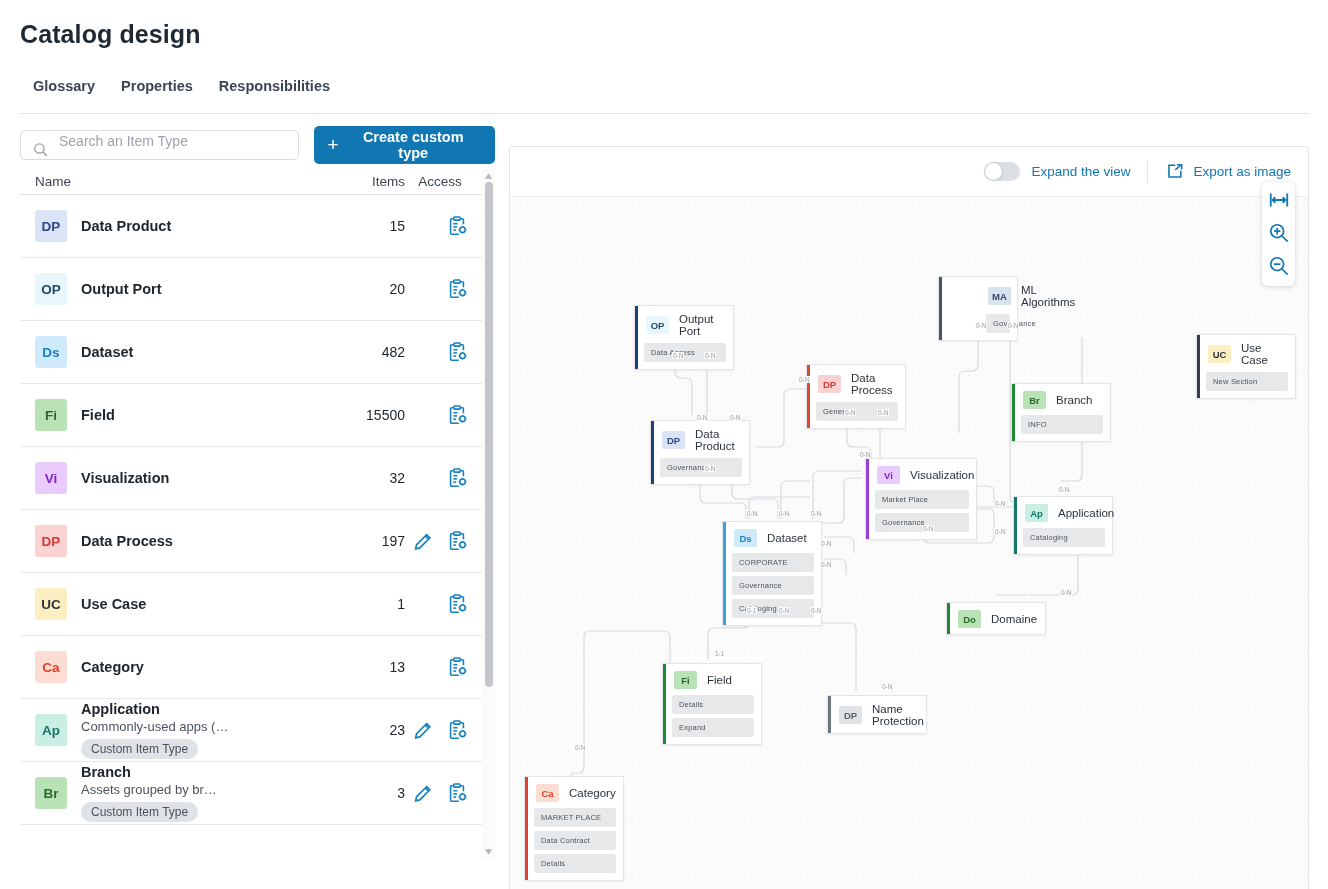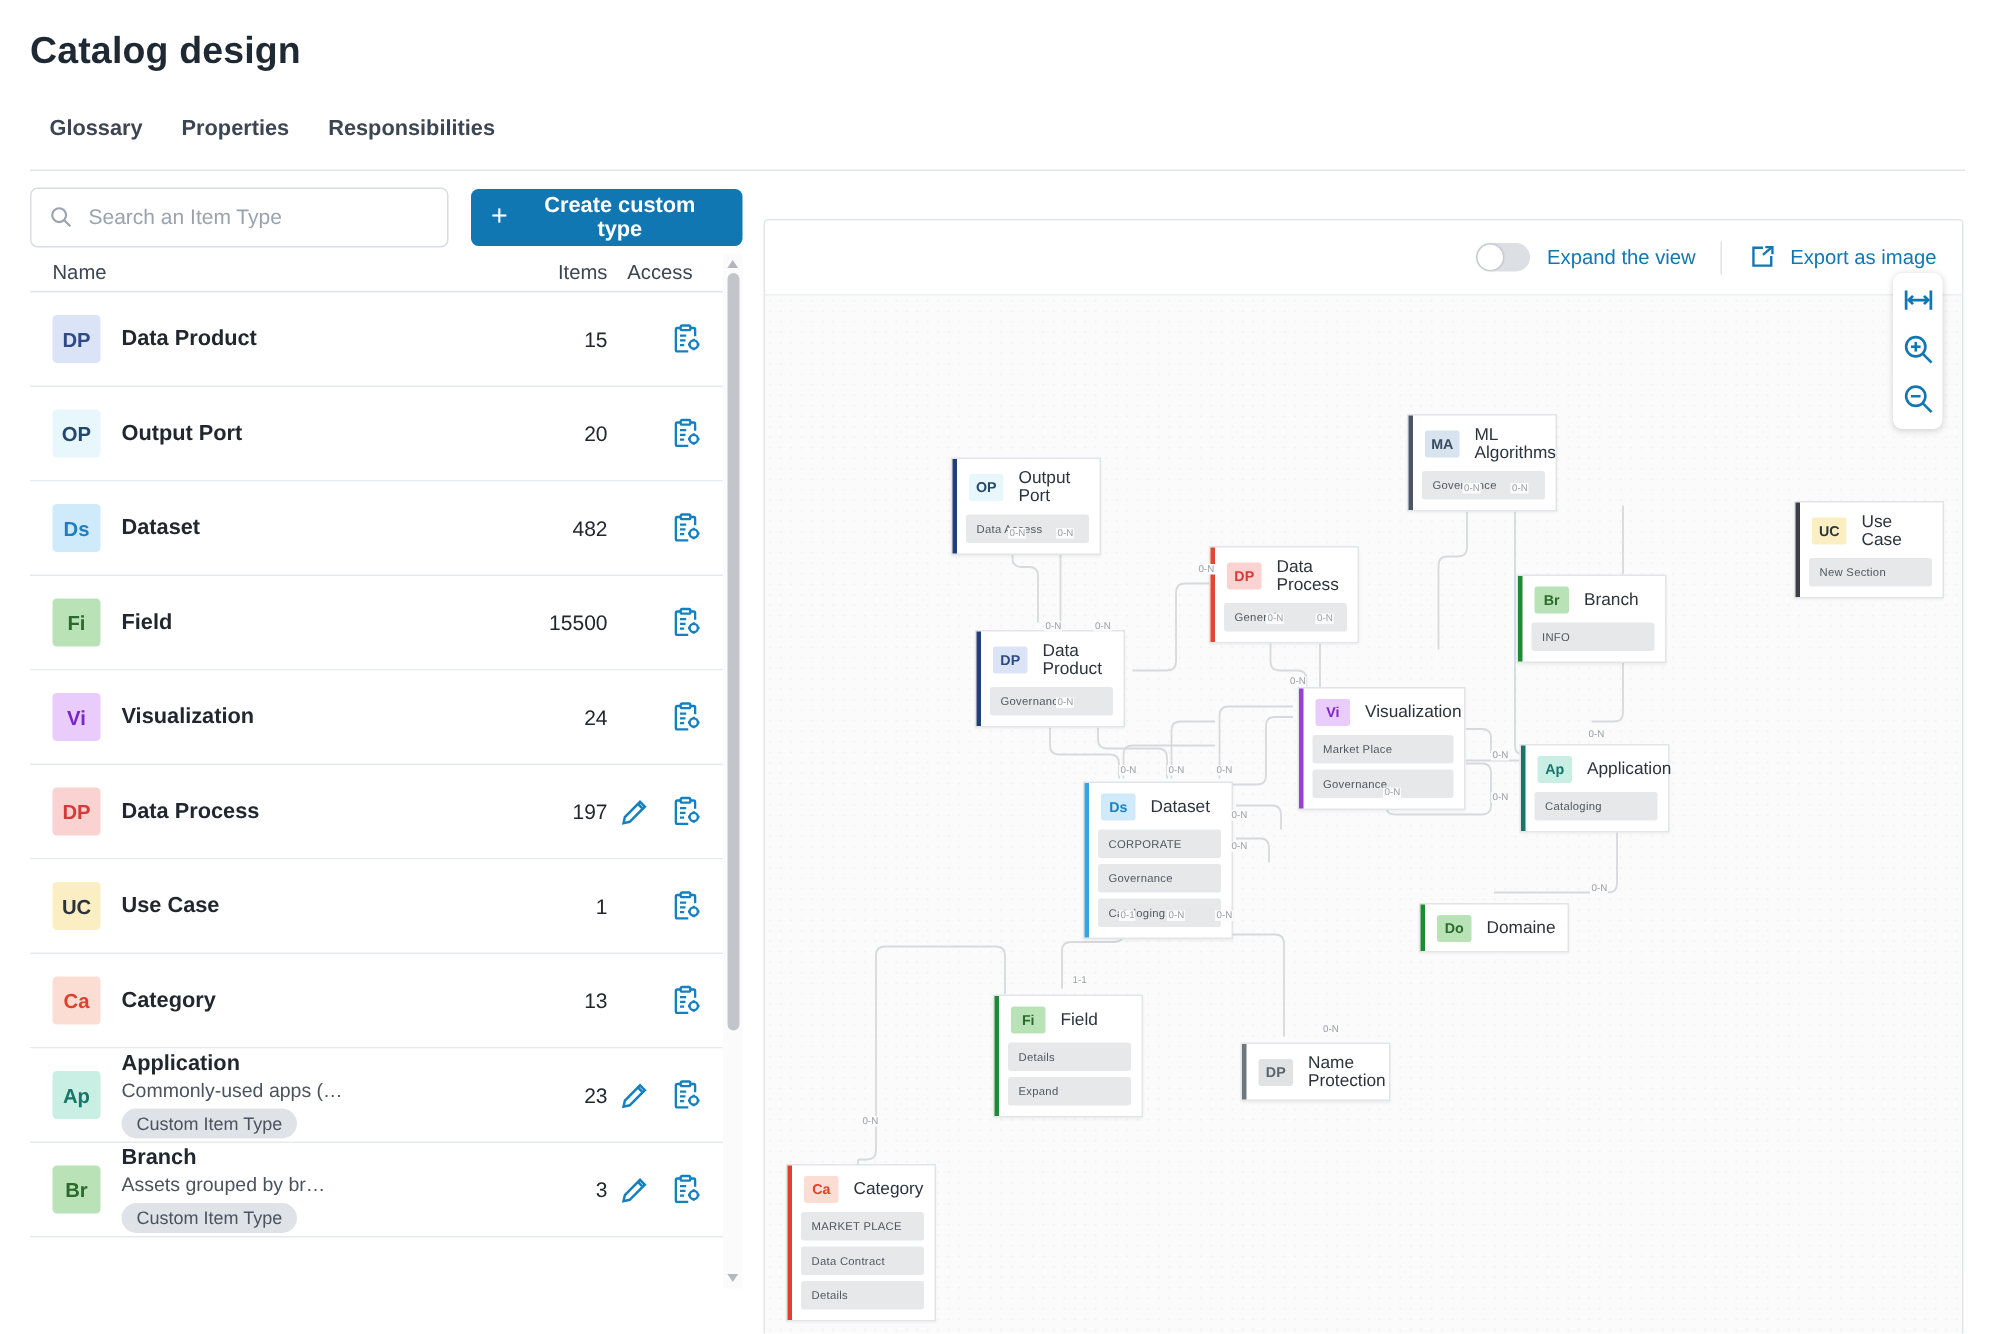--- a/index.html
+++ b/index.html
@@ -34,23 +34,23 @@
   .tab.active { color: #0b6ca8; }
   .tab.active::after {
     content: ""; position: absolute; left: 0; right: 0; bottom: -1px;
     height: 3px; background: #0f6fa8;
   }
 
   
   .left-panel { position: absolute; left: 20px; top: 126px; width: 475px; height: 748px; }
   .searchrow { display: flex; align-items: center; gap: 15px; height: 38px; }
   .search-box {
-    position: relative; width: 285px; height: 40px;
+    position: relative; width: 285px; height: 30px;
     border: 1px solid #d8dde3; border-radius: 5px; background: #fff;
-    display: flex; align-items: flex-start;
+    display: flex; align-items: flex-end;
   }
   .search-ico { position: absolute; left: 11px; top: 10px; width: 17px; height: 17px; }
   .search-input {
     border: 0; outline: 0; background: transparent;
     margin-left: 38px; width: 230px; height: 36px;
     font-family: "Liberation Sans", sans-serif; font-size: 14px; color: #404a56;
   }
   .search-input::placeholder { color: #9aa3ad; }
   .create-btn {
     height: 38px; padding: 0 16px 0 13px; background: #1177b3; color: #fff;
@@ -305,21 +305,21 @@
             </div>
           </div>
           <div class="row">
             <div class="row-name">
       <div class="badge" style="background:#e9ccfb;color:#7a25c4">Vi</div>
       <div class="nm">
         <div class="nm-title">Visualization</div>
 
       </div>
     </div>
-    <div class="row-items">24</div>
+    <div class="row-items">32</div>
     <div class="row-actions">
               <svg class="act" viewBox="0 0 24 24" fill="none" stroke="#1580bf" stroke-width="1.7">
    <path d="M8 4H6a1 1 0 0 0-1 1v15a1 1 0 0 0 1 1h8"></path>
    <path d="M16 4h2a1 1 0 0 1 1 1v5"></path>
    <rect x="8.5" y="2.2" width="7" height="3.4" rx="1"></rect>
    <line x1="8" y1="9.5" x2="12.5" y2="9.5"></line>
                 <line x1="8" y1="13" x2="12" y2="13"></line>
                 <line x1="8" y1="16.5" x2="11" y2="16.5"></line>
    <circle cx="18" cy="16" r="3"></circle>
                 <line x1="18" y1="11.8" x2="18" y2="13"></line>
@@ -530,21 +530,21 @@
     <div class="node" style="left: 124px; top: 108px; width: 100px;">
           <div class="stripe" style="background:#1f3f77"></div>
      <div class="node-head">
        <div class="node-badge" style="background:#e8f7fb;color:#23486e">OP</div>
        <div class="node-title">Output Port</div>
      </div>
      <div class="node-sections">
             <div class="sec">Data Access</div>
           </div>
         </div>
-        <div class="node" style="left: 428px; top: 79px; width: 100px;">
+        <div class="node" style="left: 428px; top: 79px; width: 80px; padding-left: 38px;">
           <div class="stripe" style="background:#4a5668"></div>
      <div class="node-head">
        <div class="node-badge" style="background:#d7e3ef;color:#3b4a5e">MA</div>
        <div class="node-title">ML Algorithms</div>
      </div>
      <div class="node-sections">
             <div class="sec">Governance</div>
           </div>
         </div>
         <div class="node" style="left: 296px; top: 167px; width: 100px;">

